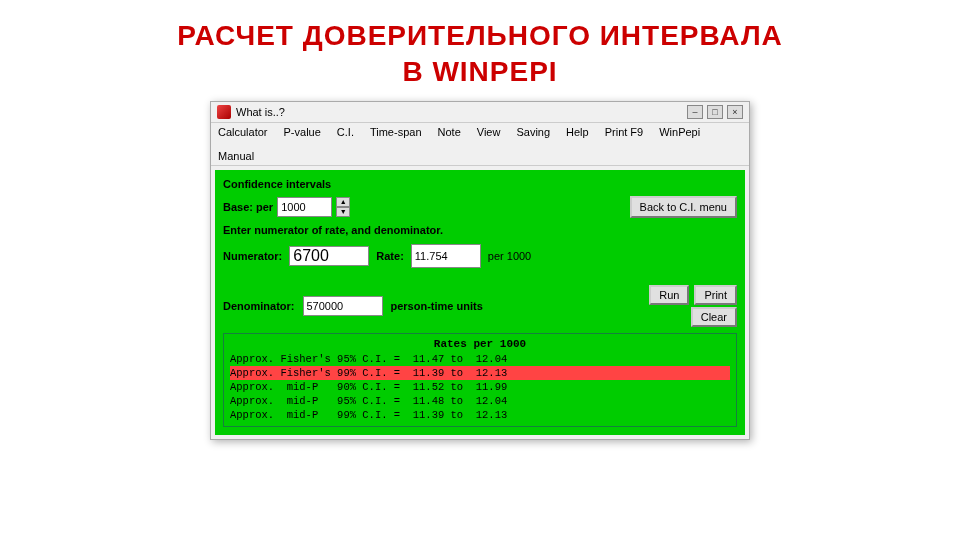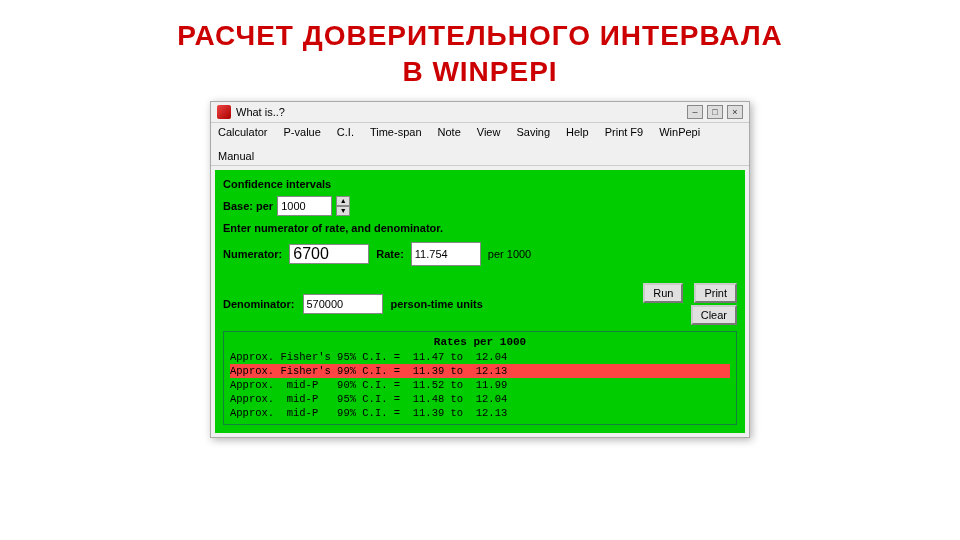--- a/index.html
+++ b/index.html
@@ -205,21 +205,21 @@
 
     .run-print-clear {
       display: flex;
       flex-direction: column;
       align-items: flex-end;
       gap: 2px;
     }
 
     .run-print-row {
       display: flex;
-      gap: 11px;
+      gap: 5px;
       border-radius: 8px;
     }
 
     .action-btn {
       background: #e0e0e0;
       border: 2px outset #ccc;
       padding: 2px 8px;
       font-size: 11px;
       cursor: pointer;
     }
@@ -297,20 +297,21 @@
 
     <div class="base-row">
       <div class="base-left">
         <span>Base:  per</span>
         <input class="spin-input" type="text" value="1000" style="">
         <div class="spinner">
           <div class="spin-arrow">▲</div>
           <div class="spin-arrow">▼</div>
         </div>
       </div>
+      <button class="back-btn">Back to C.I. menu</button>
     </div>
 
     <div class="enter-label">Enter numerator of rate, and denominator.</div>
 
     <div class="fields-row">
       <span>Numerator:</span>
       <input class="text-input" type="text" value="6700" style="">
       <span>Rate:</span>
       <input class="rate-input" type="text" value="11.754" style="">
       <span class="per-1000-label">per 1000</span>

